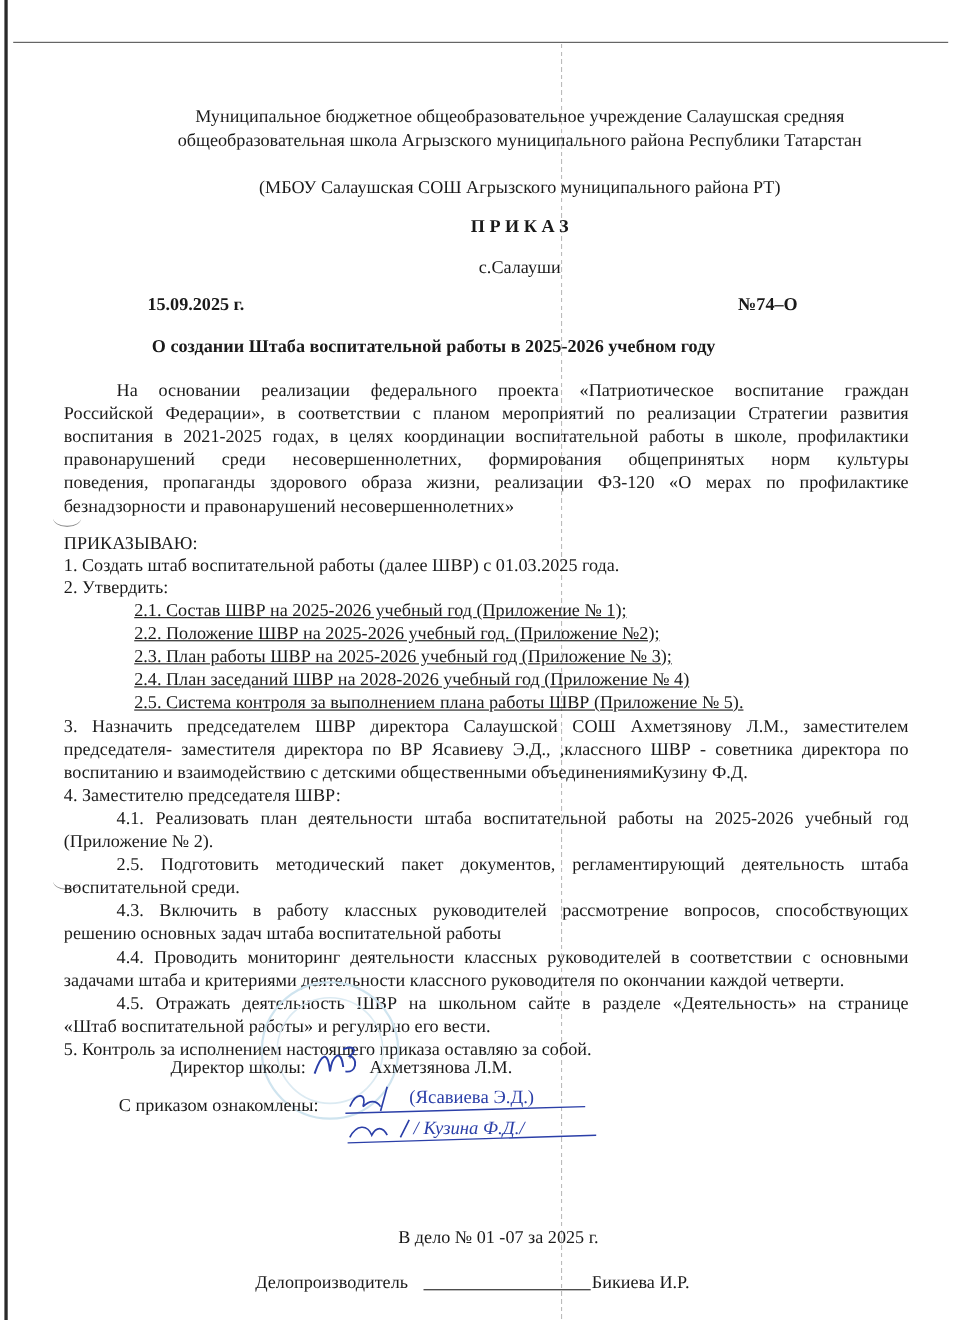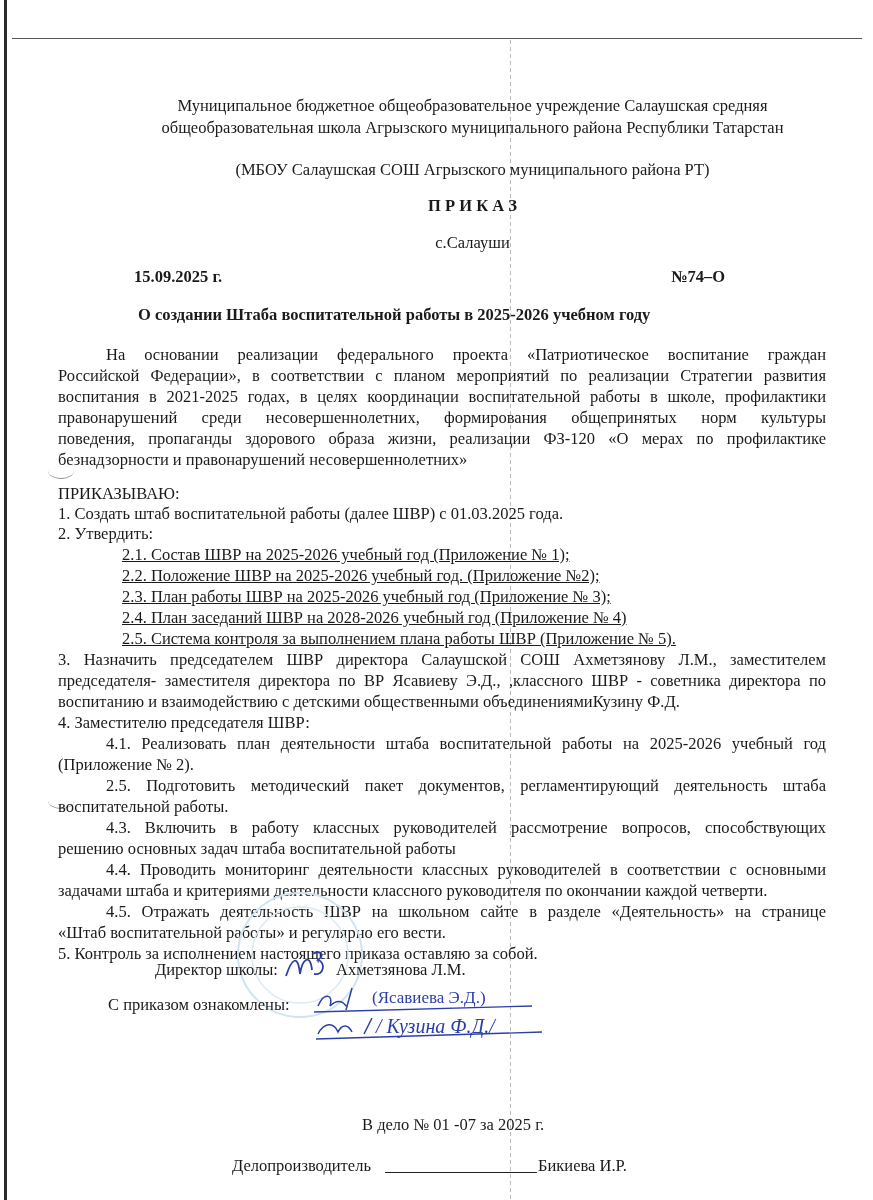--- a/index.html
+++ b/index.html
@@ -57,21 +57,21 @@
 <div class="line ind" style="top:629px">2.5. Система контроля за выполнением плана работы ШВР (Приложение № 5).</div>
 
 <div class="line just" style="top:650px">3. Назначить председателем ШВР директора Салаушской СОШ Ахметзянову Л.М., заместителем</div>
 <div class="line just" style="top:671px">председателя- заместителя директора по ВР Ясавиеву Э.Д., ,классного ШВР - советника директора по</div>
 <div class="line plain" style="top:692px">воспитанию и взаимодействию с детскими общественными объединениямиКузину Ф.Д.</div>
 <div class="line plain" style="top:713px">4. Заместителю председателя ШВР:</div>
 
 <div class="line just" style="top:734px; left:106px; width:720px">4.1. Реализовать план деятельности штаба воспитательной работы на 2025-2026 учебный год</div>
 <div class="line plain" style="top:755px">(Приложение № 2).</div>
 <div class="line just" style="top:776px; left:106px; width:720px">2.5. Подготовить методический пакет документов, регламентирующий деятельность штаба</div>
-<div class="line plain" style="top:797px">воспитательной работы.</div>
+<div class="line plain" style="top:797px">воспитательной среди.</div>
 <div class="line just" style="top:818px; left:106px; width:720px">4.3. Включить в работу классных руководителей рассмотрение вопросов, способствующих</div>
 <div class="line plain" style="top:839px">решению основных задач штаба воспитательной работы</div>
 <div class="line just" style="top:860px; left:106px; width:720px">4.4. Проводить мониторинг деятельности классных руководителей в соответствии с основными</div>
 <div class="line plain" style="top:881px">задачами штаба и критериями деятельности классного руководителя по окончании каждой четверти.</div>
 <div class="line just" style="top:902px; left:106px; width:720px">4.5. Отражать деятельность ШВР на школьном сайте в разделе «Деятельность» на странице</div>
 <div class="line plain" style="top:923px">«Штаб воспитательной работы» и регулярно его вести.</div>
 <div class="line plain" style="top:944px">5. Контроль за исполнением настоящего приказа оставляю за собой.</div>
 
 <svg style="position:absolute; left:200px; top:880px" width="200" height="150">
   <circle cx="100" cy="75" r="62" fill="none" stroke="#cfe4ef" stroke-width="2"></circle>
@@ -85,18 +85,18 @@
 <div class="line" style="top:960px; left:336px">Ахметзянова Л.М.</div>
 
 <div class="line" style="top:995px; left:108px">С приказом ознакомлены:</div>
 <svg style="position:absolute; left:312px; top:982px" width="240" height="62">
   <path d="M6 24 C12 10, 22 12, 18 24 C24 18, 30 18, 34 24 M40 6 L34 28" fill="none" stroke="#2b3fa8" stroke-width="1.5"></path>
   <line x1="2" y1="30" x2="220" y2="24" stroke="#2b3fa8" stroke-width="1.3"></line>
   <path d="M6 52 C12 40, 22 40, 26 50 C30 42, 36 42, 40 50 M52 52 L60 36" fill="none" stroke="#2b3fa8" stroke-width="1.5"></path>
   <line x1="4" y1="57" x2="230" y2="50" stroke="#2b3fa8" stroke-width="1.3"></line>
 </svg>
 <div class="line" style="top:988px; left:372px; color:#2b3fa8; font-size:17px">(Ясавиева Э.Д.)</div>
-<div class="line" style="top:1016px; left:376px; color:#2b3fa8; font-style:italic; font-size:20px">/ Кузина Ф.Д./</div>
+<div class="line" style="top:1016px; left:376px; color:#2b3fa8; font-style:italic; font-size:17px">/ Кузина Ф.Д./</div>
 
 <div class="line" style="top:1115px; left:362px">В дело № 01 -07 за 2025 г.</div>
 <div class="line" style="top:1156px; left:232px">Делопроизводитель</div>
 <div style="position:absolute; top:1172px; left:385px; width:152px; height:1px; background:#222"></div>
 <div class="line" style="top:1156px; left:538px">Бикиева И.Р.</div>
 
 </body></html>

